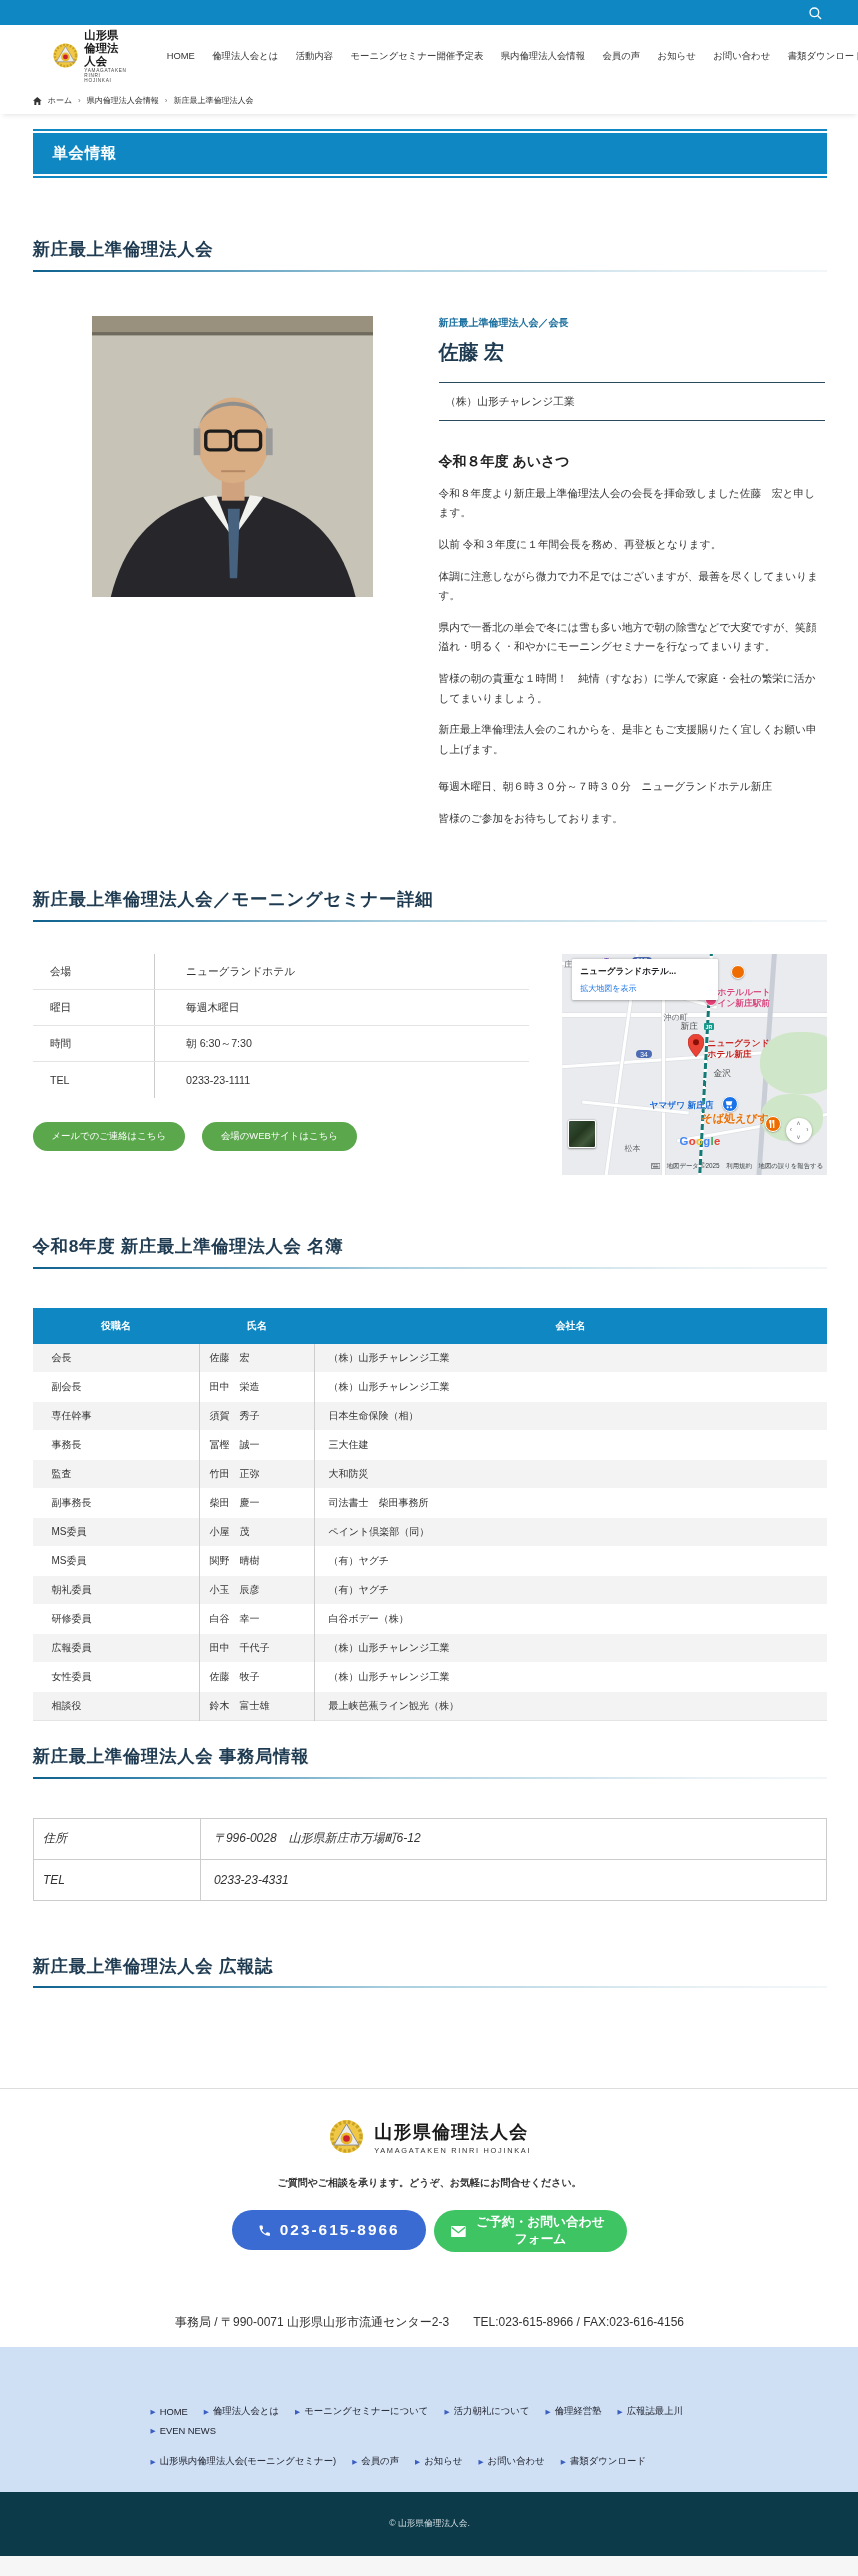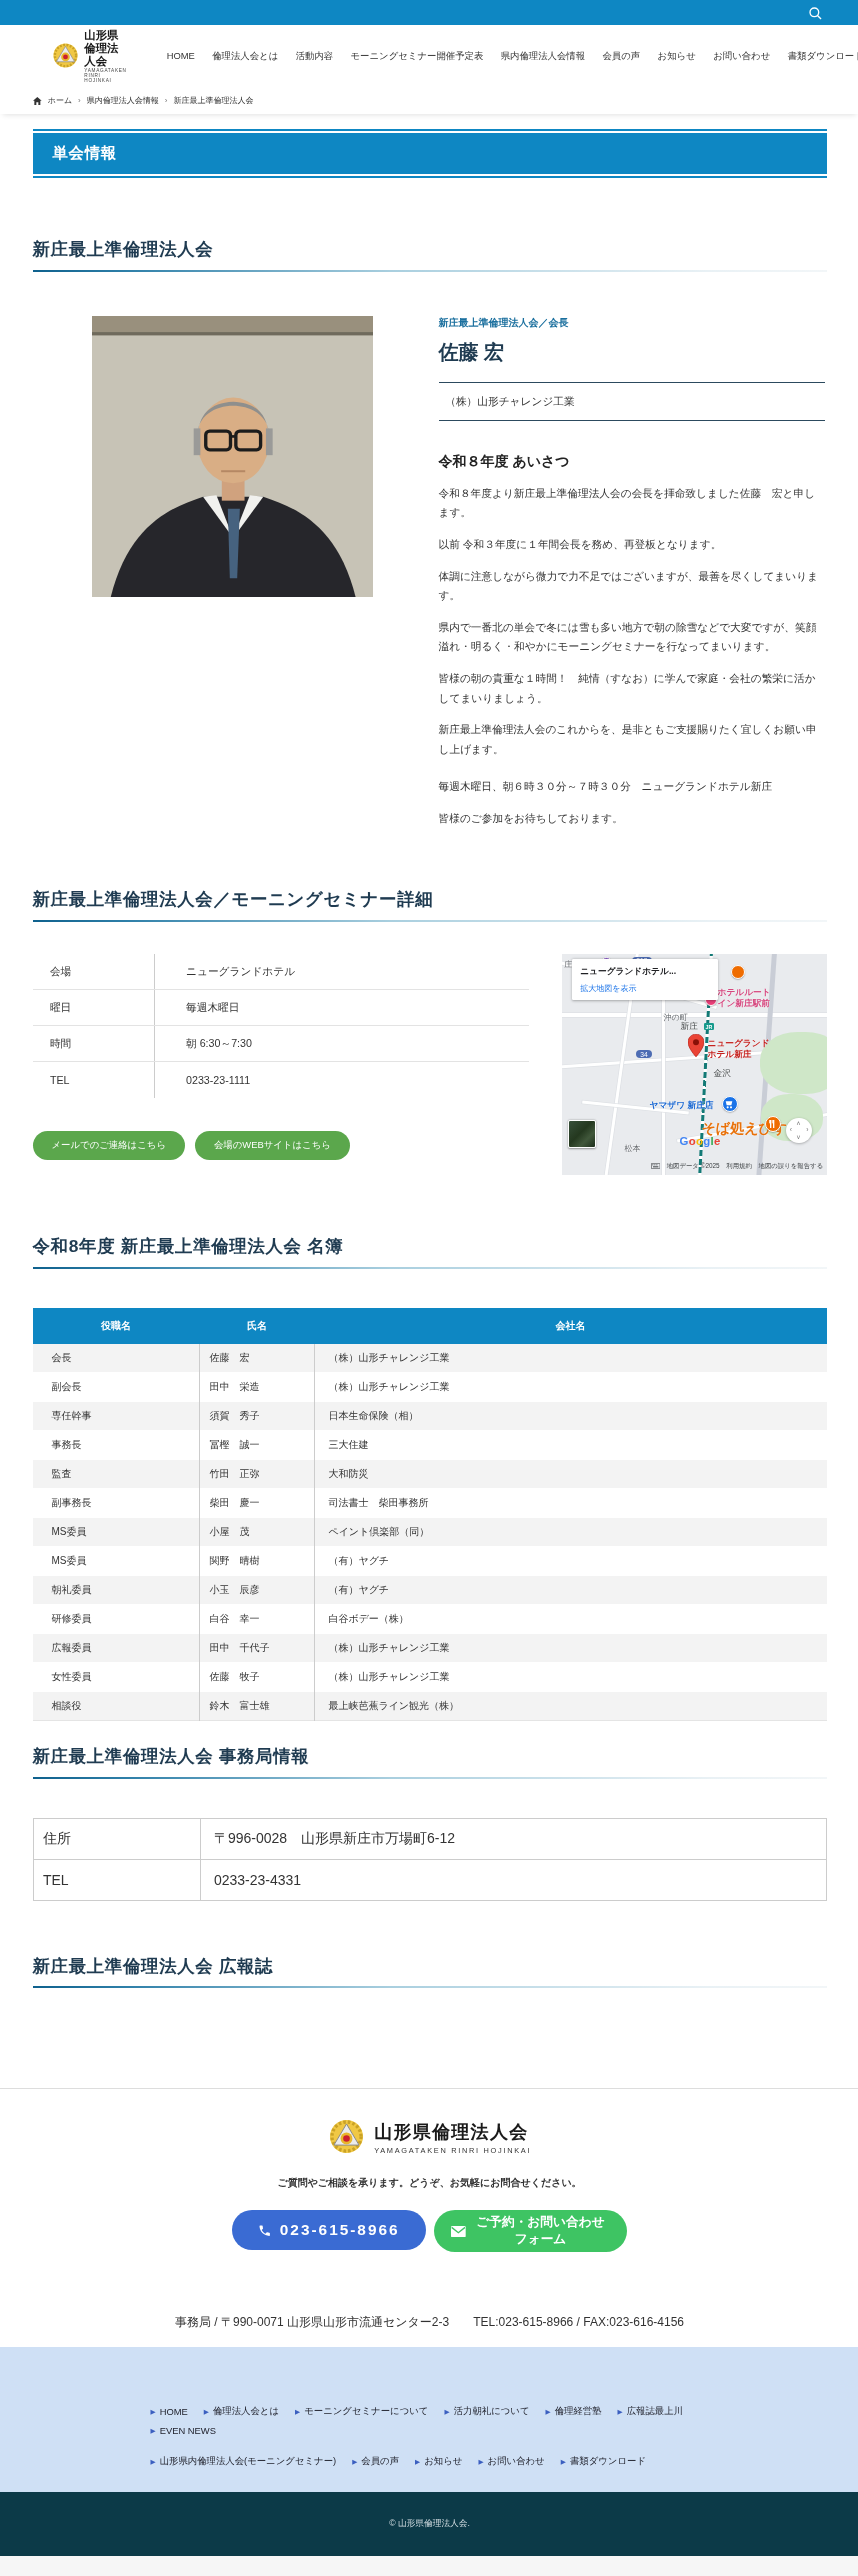--- a/index.html
+++ b/index.html
@@ -48,42 +48,42 @@
   .greet p { font-size:10.7px; line-height:1.8; margin-top:12.7px; color:#333; }
 
   
   .seminar-flex { display:flex; margin-top:32px; }
   .sem-left { flex:0 0 496px; }
   .sem-table { width:100%; border-collapse:collapse; }
   .sem-table td { height:36px; font-size:10.7px; vertical-align:middle; }
   .sem-table .lbl { width:122px; border-right:0.7px solid #ccc; padding-left:17.4px; color:#333; }
   .sem-table .val { padding-left:31px; }
   .sem-table tr:not(:last-child) td { border-bottom:0.7px solid #e3e3e3; }
-  .sem-buttons { margin-top:33px; display:flex; gap:10px; }
+  .sem-buttons { margin-top:24px; display:flex; gap:17px; }
   .pill-green { background:#5ba74c; color:#fff; font-size:9.4px; border:none; border-radius:14.7px; height:29px; padding:0 19px; cursor:pointer; font-family:inherit; }
 
   
   .map { position:relative; width:265px; height:221px; margin-left:auto; background:#e9ebee; overflow:hidden; cursor:grab; }
   .road { position:absolute; background:#fff; box-shadow:0 0 0 0.7px #dde0e4; }
   .road-g { position:absolute; background:#c9cdd6; }
   .rail { position:absolute; left:142px; top:-4px; width:2.7px; height:231px; transform:rotate(3deg);
     background:repeating-linear-gradient(to bottom,#137a76 0 6px,#fff 6px 8.7px); }
   .green { position:absolute; background:#cfe7c8; border-radius:45%; }
   .maplabel { position:absolute; font-size:8px; color:#5f6368; text-shadow:0 0 1.3px #fff,0 0 1.3px #fff; white-space:nowrap; }
   .badge { position:absolute; background:#4d6cb3; color:#fff; font-size:6.7px; border-radius:5.3px; padding:0.7px 4.7px; }
   .poi { position:absolute; border-radius:50%; border:1.3px solid #fff; box-shadow:0 0.7px 1.3px rgba(0,0,0,.3); }
   .infocard { position:absolute; left:10.7px; top:5.3px; width:146px; background:#fff; border-radius:1.3px;
     box-shadow:0 0.7px 2.7px rgba(0,0,0,.3); padding:6.7px 8px; z-index:5; }
   .infocard .t { font-size:8.7px; font-weight:bold; color:#202124; }
   .infocard .l { font-size:8px; color:#1a73e8; margin-top:4.7px; cursor:pointer; }
   .jr-badge { position:absolute; left:142px; top:69px; background:#159a8c; color:#fff; font-size:5.3px; font-weight:bold; border-radius:1.3px; padding:0.7px 2px; }
   .pin { position:absolute; left:126px; top:80px; z-index:4; }
   .red-label { position:absolute; left:146px; top:84px; color:#c5221f; font-weight:bold; font-size:8.7px; line-height:1.25; text-shadow:0 0 1.3px #fff; }
   .blue-label { position:absolute; left:88px; top:146px; color:#1967d2; font-weight:bold; font-size:8.7px; text-shadow:0 0 1.3px #fff; }
-  .orange-label { position:absolute; left:140px; top:166px; color:#e8710a; font-weight:bold; font-size:14px; text-shadow:0 0 1.3px #fff;font-family:Liberation Mono, monospace; }
+  .orange-label { position:absolute; left:140px; top:157px; color:#e8710a; font-weight:bold; font-size:11px; text-shadow:0 0 1.3px #fff;font-family:Liberation Mono, monospace; }
   .pink-label { position:absolute; left:156px; top:33px; color:#d6487f; font-weight:bold; font-size:8.7px; line-height:1.25; text-shadow:0 0 1.3px #fff; }
   .sat { position:absolute; left:6.7px; bottom:27px; width:28px; height:28px; border:1.3px solid #fff; border-radius:2px;
     background:linear-gradient(135deg,#37503a 0%,#24381f 45%,#41583b 70%,#1d2f1b 100%); box-shadow:0 0.7px 2px rgba(0,0,0,.4); cursor:pointer; }
   .google { position:absolute; left:118px; bottom:28px; font-size:11.4px; font-weight:bold; letter-spacing:0.3px; }
   .attr { position:absolute; right:3.3px; bottom:4px; font-size:6.4px; color:#3c4043; display:flex; gap:6.7px; align-items:center; }
   .attr .lnk { cursor:pointer; }
   .pan { position:absolute; right:14.7px; bottom:32px; width:25.4px; height:25.4px; background:#fff; border-radius:50%;
     box-shadow:0 0.7px 2.7px rgba(0,0,0,.3); color:#757575; font-size:6.7px; cursor:pointer; }
   .pan span { position:absolute; }
 
@@ -94,21 +94,21 @@
   .roster tbody tr:nth-child(odd) { background:#f3f3f3; }
   .roster td + td { border-left:0.7px solid #ccc; }
   .roster tbody tr + tr { border-top:1.3px solid #fff; }
   .roster .c1 { width:167px; padding-left:19px; }
   .roster .c2 { width:115px; padding-left:9.4px; }
   .roster .c3 { padding-left:13.4px; }
   .roster tbody tr:last-child { border-bottom:0.7px solid #e4e4e4; }
 
   
   .office { width:100%; border-collapse:collapse; margin-top:39px; }
-  .office td { border:0.7px solid #ccc; height:41px; font-size:14px; vertical-align:middle; }
+  .office td { border:0.7px solid #ccc; height:41px; font-size:12px; vertical-align:middle;font-style:italic; }
   .office .lbl { width:167px; padding-left:9.4px; }
   .office .val { padding-left:13.4px; }
 
   .magazine-sec { margin-top:53px; padding-bottom:100px; }
 
   
   .site-footer { border-top:0.7px solid #ddd; padding-top:29px; text-align:center; }
   .f-logo { display:flex; align-items:center; justify-content:center; gap:9.4px; }
   .f-logo-txt { text-align:left; }
   .f-logo-txt .t1 { font-size:18px; font-weight:bold; color:#1a1a1a; letter-spacing:1.3px; }

